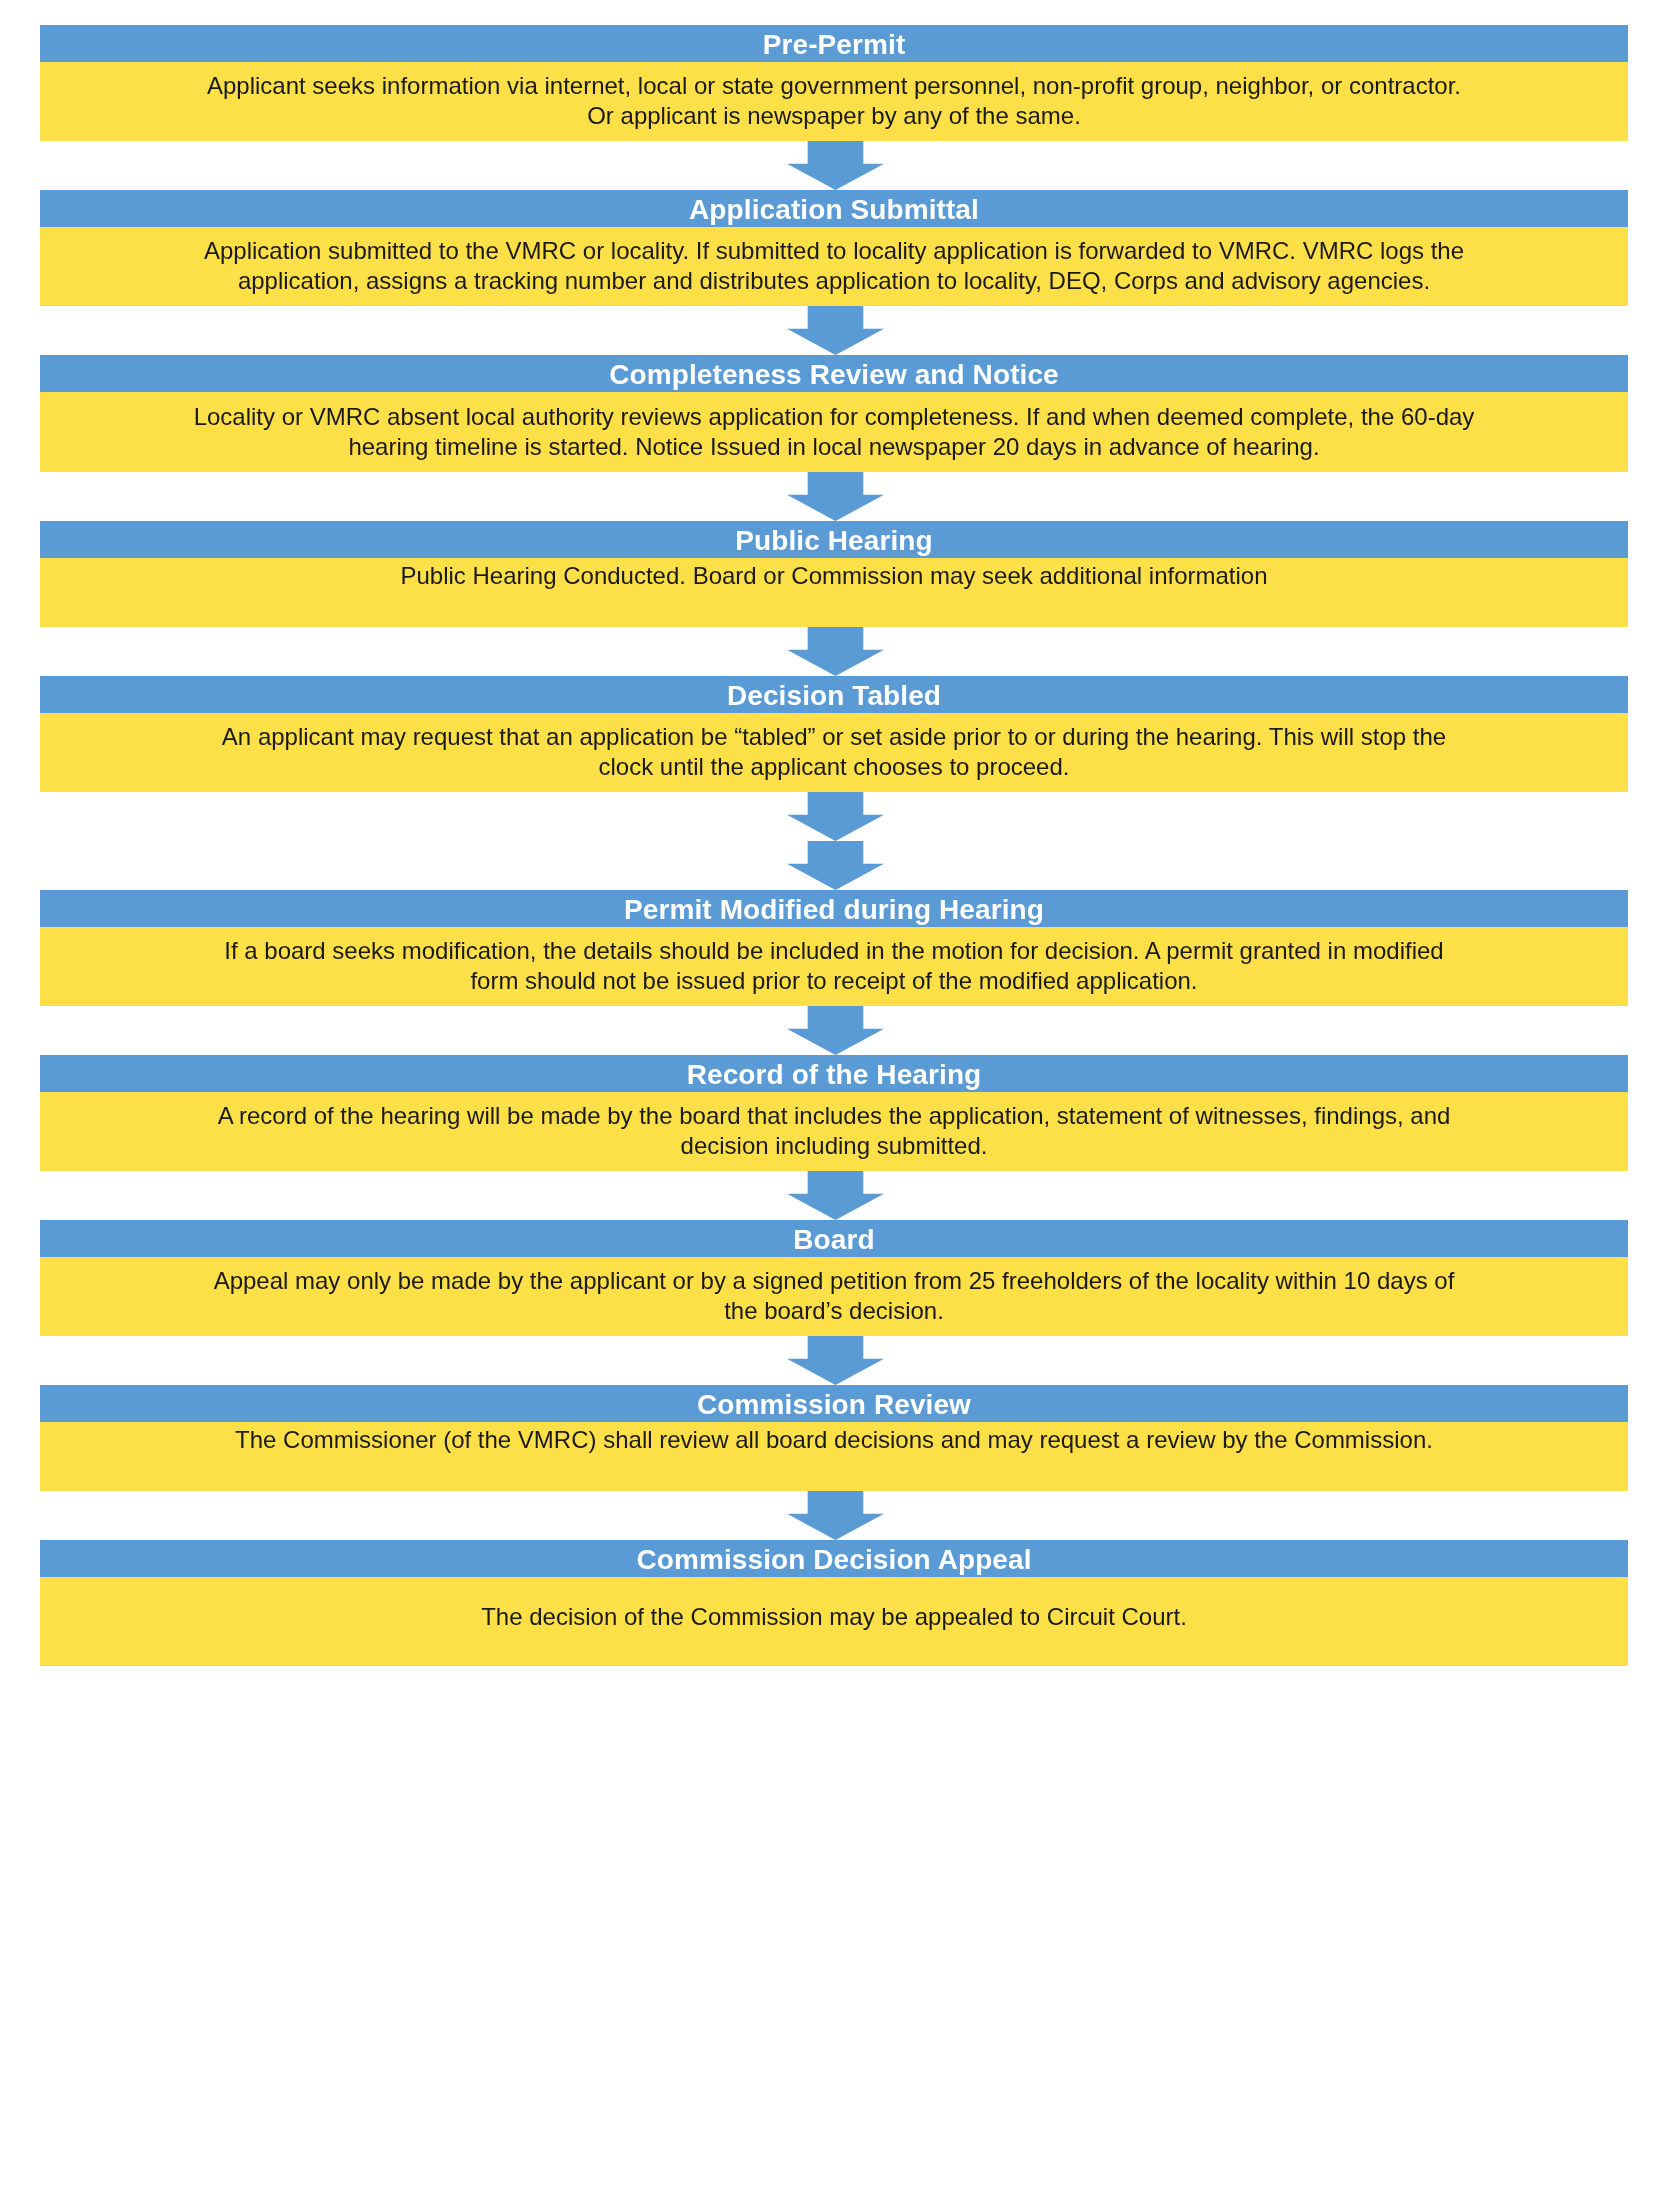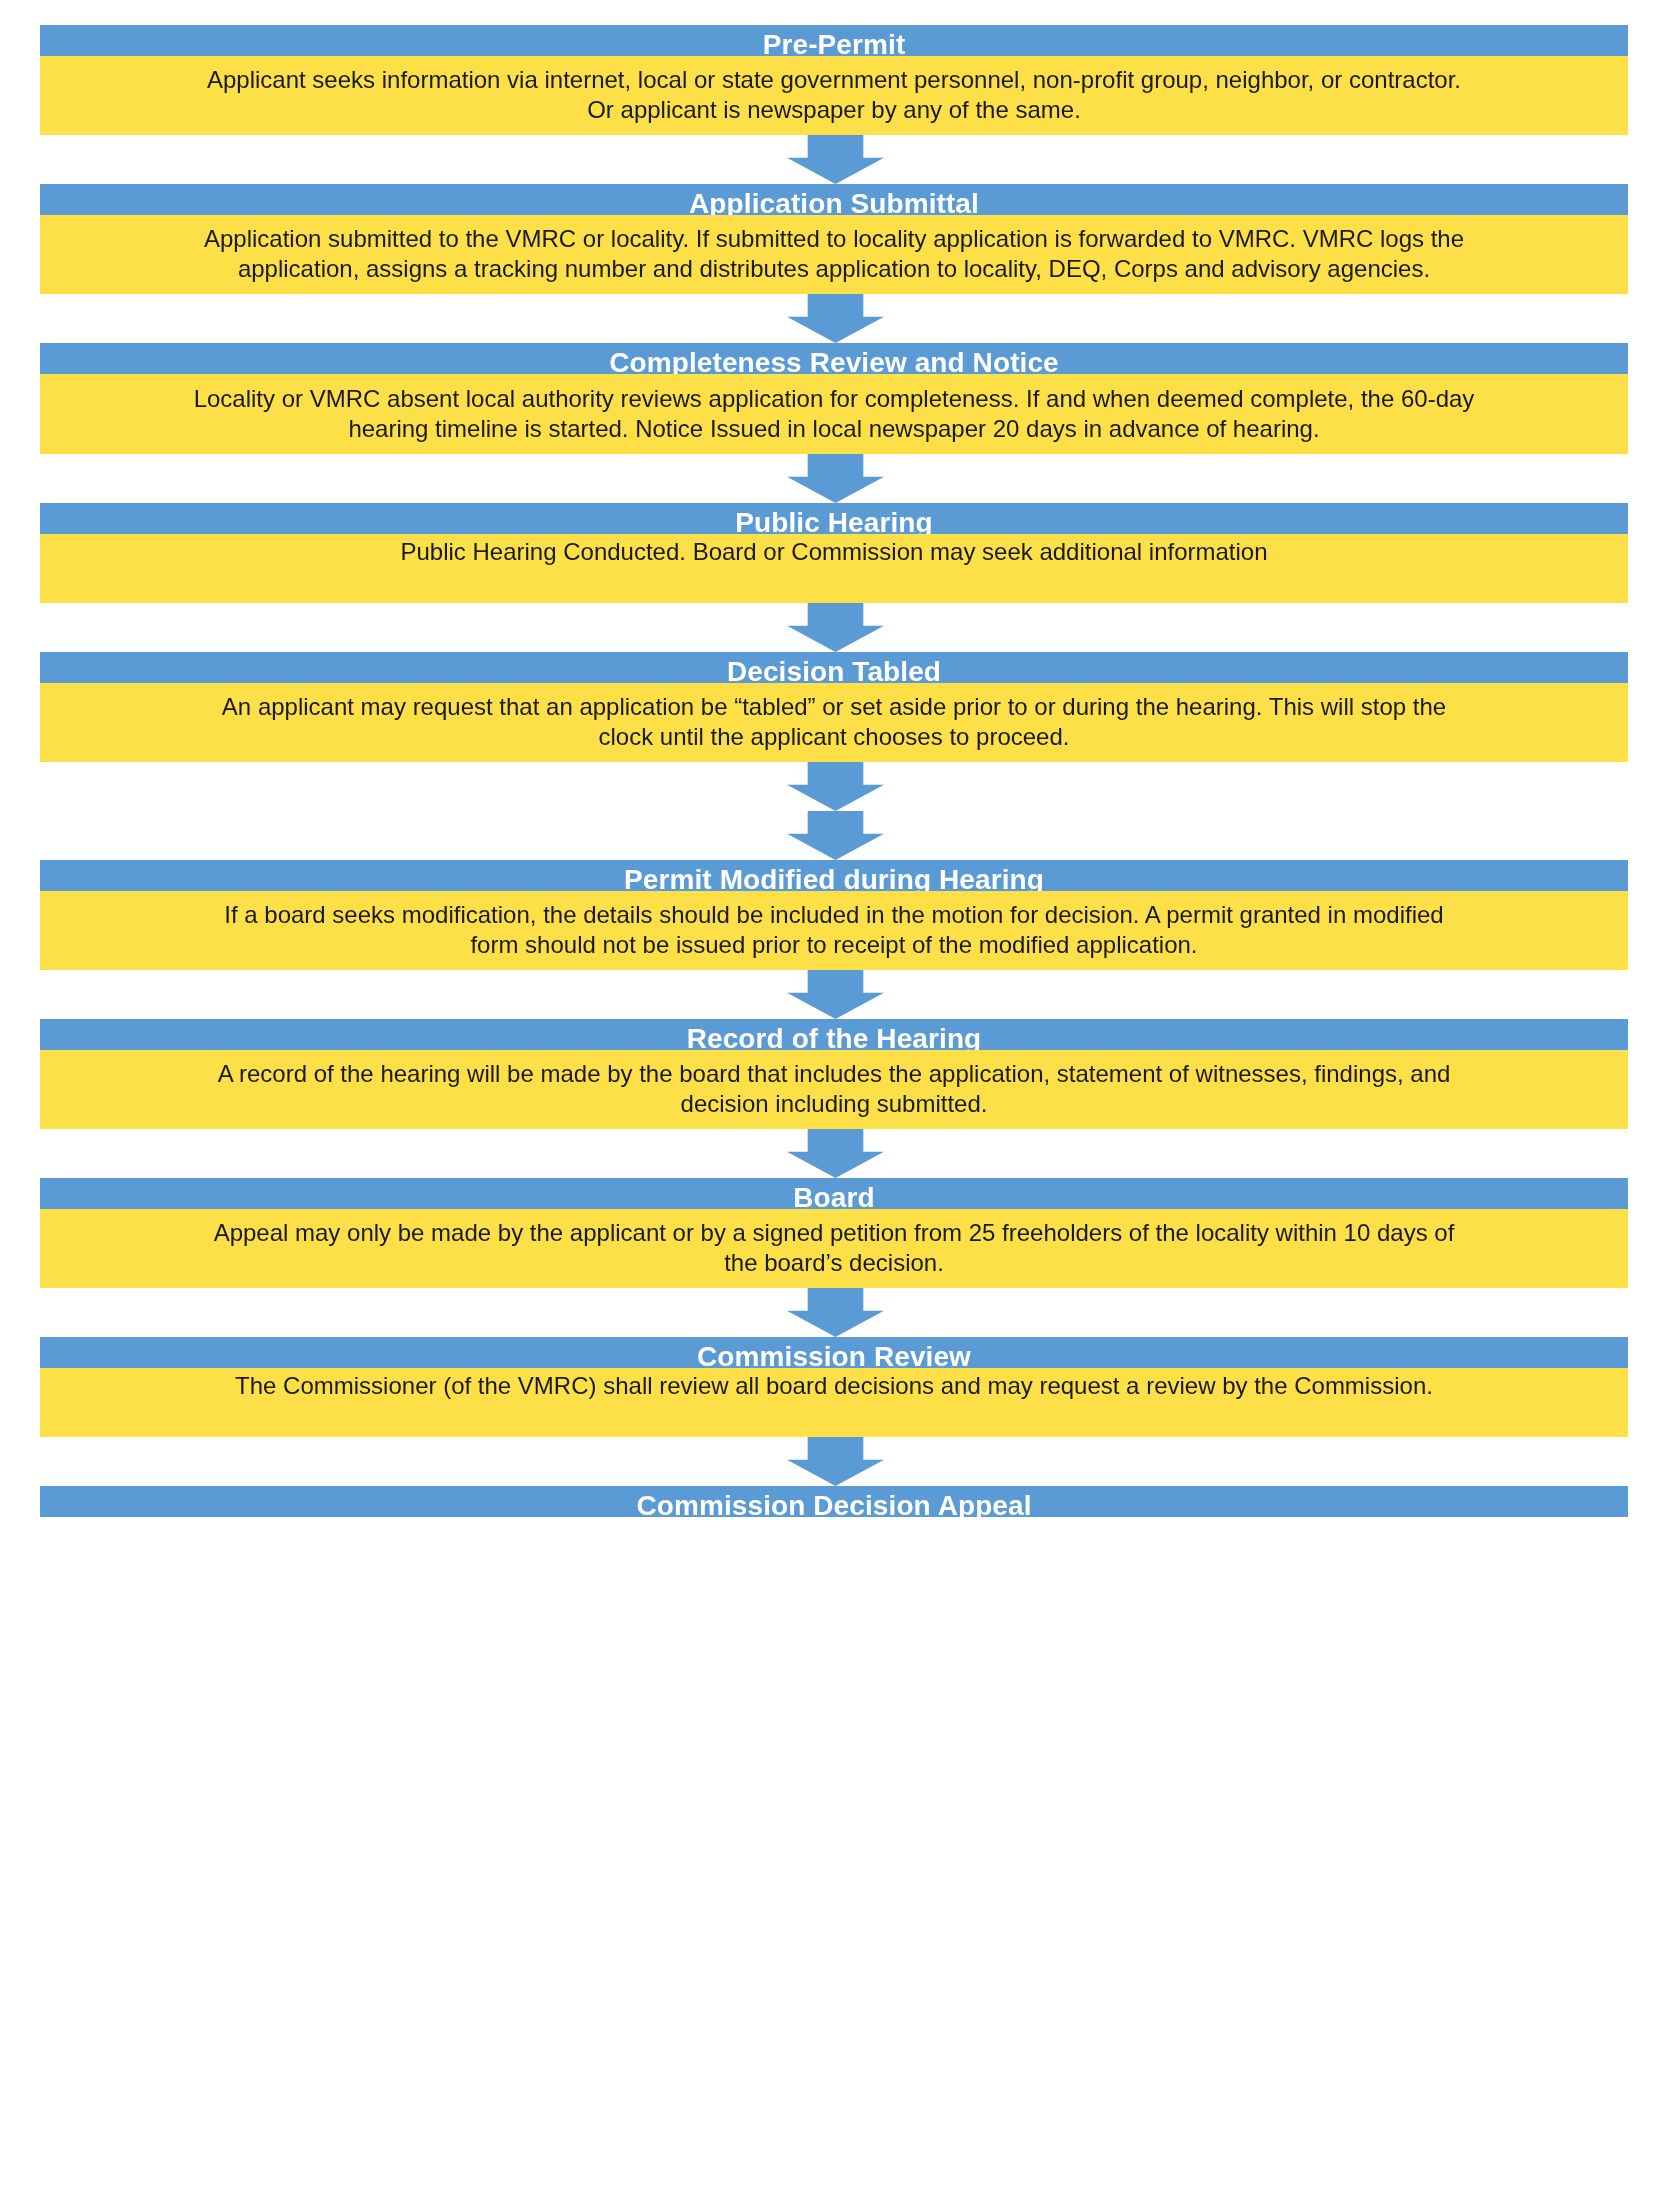--- a/index.html
+++ b/index.html
@@ -27,21 +27,21 @@
     width: 1588px;
     margin: 0;
   }
 
   .stage-header {
     background: #5B9BD5;
     color: #ffffff;
     font-weight: bold;
     font-size: 28px;
     line-height: 39px;
-    height: 31px;
+    height: 37px;
     text-align: center;
     letter-spacing: 0.1px;
     white-space: nowrap;
     overflow: hidden;
   }
 
   .stage-body {
     background: #fde047;
     color: #1A1A1A;
     font-size: 24px;
@@ -188,16 +188,19 @@
     </div>
   </div>
   <div class="connector">
     <svg width="97" height="49" viewBox="0 0 115 58" aria-hidden="true">
       <polygon points="24.5,0 90.5,0 90.5,27 115,27 57.5,58 0,27 24.5,27" fill="#5B9BD5"></polygon>
     </svg>
   </div>
 
   <div class="stage">
     <div class="stage-header">Commission Decision Appeal</div>
+    <div class="stage-body one-line-tall">
+      <span class="line">The decision of the Commission may be appealed to Circuit Court.</span>
+    </div>
   </div>
 
 </div>
 
 
 </body></html>

